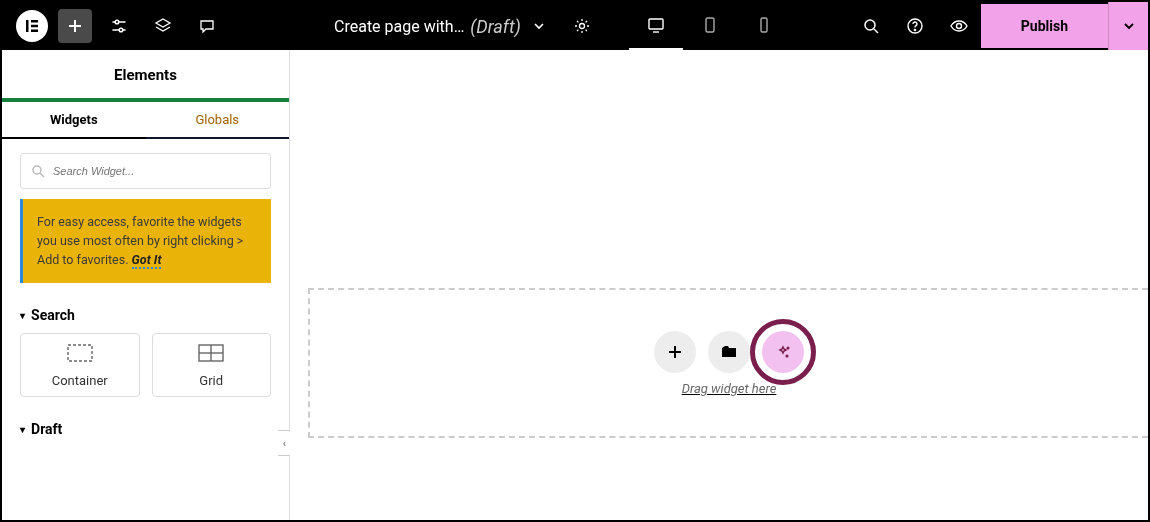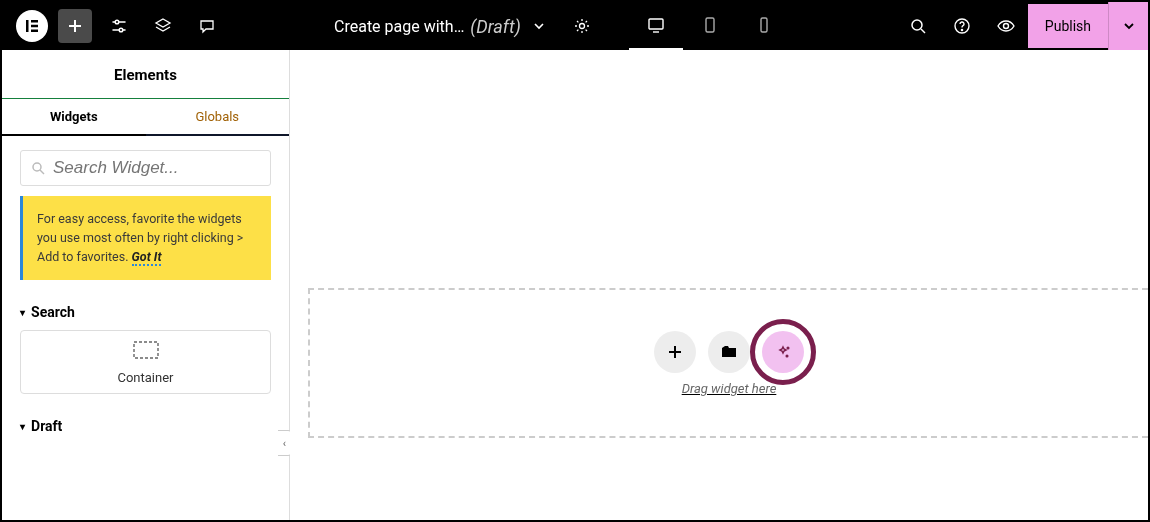--- a/index.html
+++ b/index.html
@@ -54,68 +54,68 @@
   }
   .device.active { border-bottom:2px solid #fff; }
   .spacer { flex:1; }
   .right-icons { display:flex;align-items:center; gap:0; }
   .right-icons .tb-btn { margin-left:0; width:44px;}
   .publish {
     background:#f2a2e8;
     color:#000;
     height:44px;
     display:flex;align-items:center;justify-content:center;
-    font-weight:400;
+    font-weight:700;
     font-size:14px;
-    padding:0 17px;
+    padding:0 40px;
   }
   .publish-caret {
     width:40px;height:48px;background:#f2a2e8;
     display:flex;align-items:center;justify-content:center;
     border-left:1px solid rgba(0,0,0,.15);
   }
   svg { display:block; }
 
   
   .main { display:flex; height:calc(100% - 48px); }
   .sidebar {
     width: 288px;
     border-right:1px solid #ddd;
     display:flex;flex-direction:column;
     overflow:hidden;
   }
   .sidebar h1 {
     font-size:15px;font-weight:700;text-align:center;
     padding:16px 0 14px;
-    border-bottom:1px solid #15803d;
+    border-bottom:4px solid #15803d;
   }
   .tabs { display:flex; }
   .tab {
     flex:1;text-align:center;
     font-size:13px;
     padding:10px 0;
     color:#a16207;
     border-bottom:2px solid #0f172a;
   }
   .tab.active { color:#000; font-weight:700; border-bottom:2px solid #000; }
   .search-wrap { padding:14px 18px 10px; }
   .search {
     width:100%; height:36px;
     border:1px solid #ddd; border-radius:3px;
     display:flex;align-items:center;padding:0 10px;
     gap:8px;
   }
   .search input {
-    border:none;outline:none;font-size:17px;flex:1;
+    border:none;outline:none;font-size:11px;flex:1;
     font-style:italic;color:#999;
     background:transparent;
   }
   .notice {
     margin:0 18px;
-    background:#fde047;
+    background:#eab308;
     border-left:3px solid #2b87da;
     padding:14px 14px;
     font-size:12.5px;
     color:#3a3a3a;
     line-height:1.5;
   }
   .notice .gotit {
     font-style:italic;font-weight:700;
     border-bottom:2px dotted #2b87da;color:#222;
     cursor:pointer;
@@ -316,20 +316,30 @@
     </div>
     <div class="widgets-grid">
       <div class="widget-card">
         <span>
           <svg width="28" height="20" viewBox="0 0 28 20" stroke="#666" stroke-width="1.4" fill="none" stroke-dasharray="3,2">
               <rect x="2" y="2" width="24" height="16"></rect>
             </svg>
         </span>
         <span>Container</span>
       </div>
+      <div class="widget-card">
+        <span>
+          <svg width="28" height="20" viewBox="0 0 28 20" stroke="#666" stroke-width="1.4" fill="none">
+              <rect x="2" y="2" width="24" height="16"></rect>
+              <line x1="14" y1="2" x2="14" y2="18"></line>
+              <line x1="2" y1="10" x2="26" y2="10"></line>
+            </svg>
+        </span>
+        <span>Grid</span>
+      </div>
     </div>
 
     <div class="section-head">
       <span class="caret">▾</span>
       <span>Draft</span>
     </div>
   </div>
 
   <div class="collapse-handle">‹</div>
 

